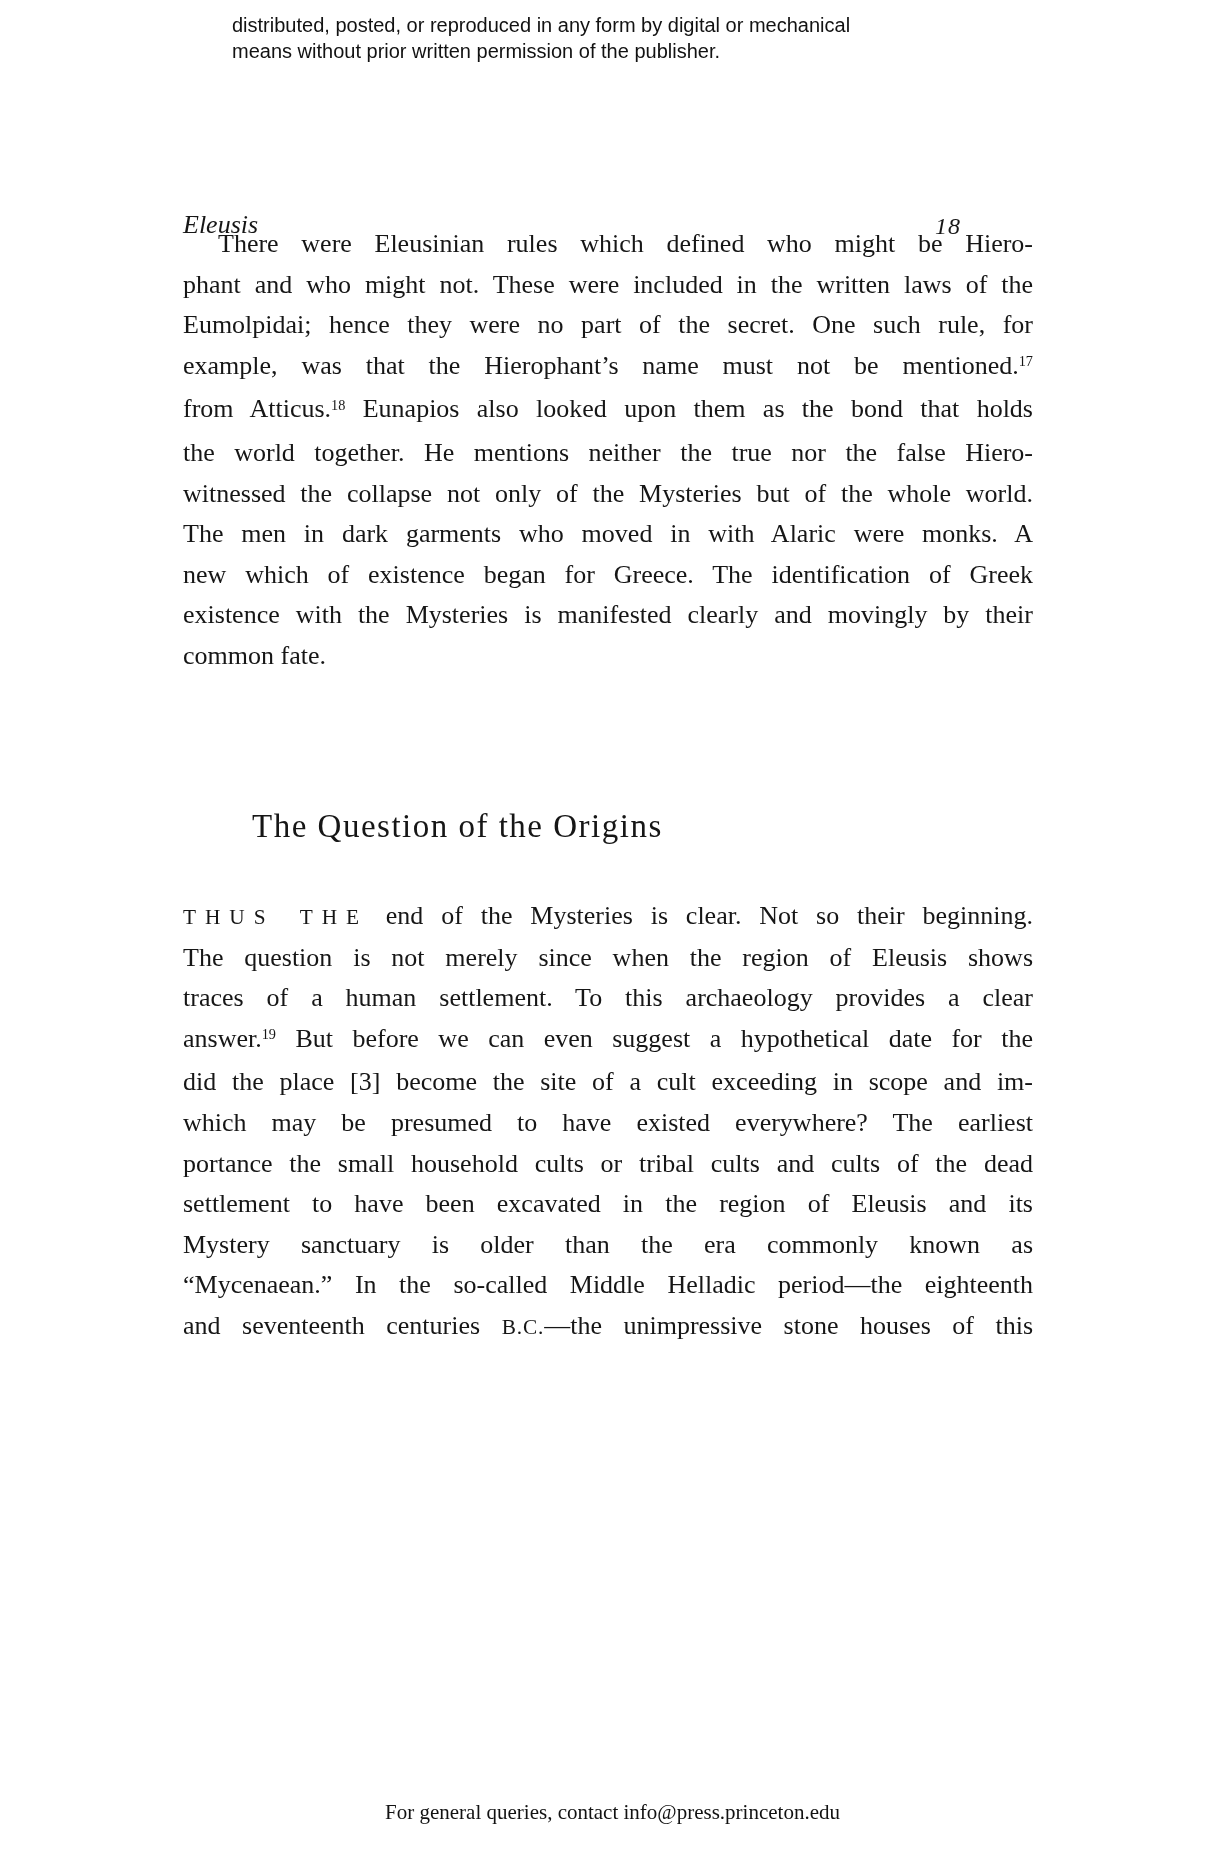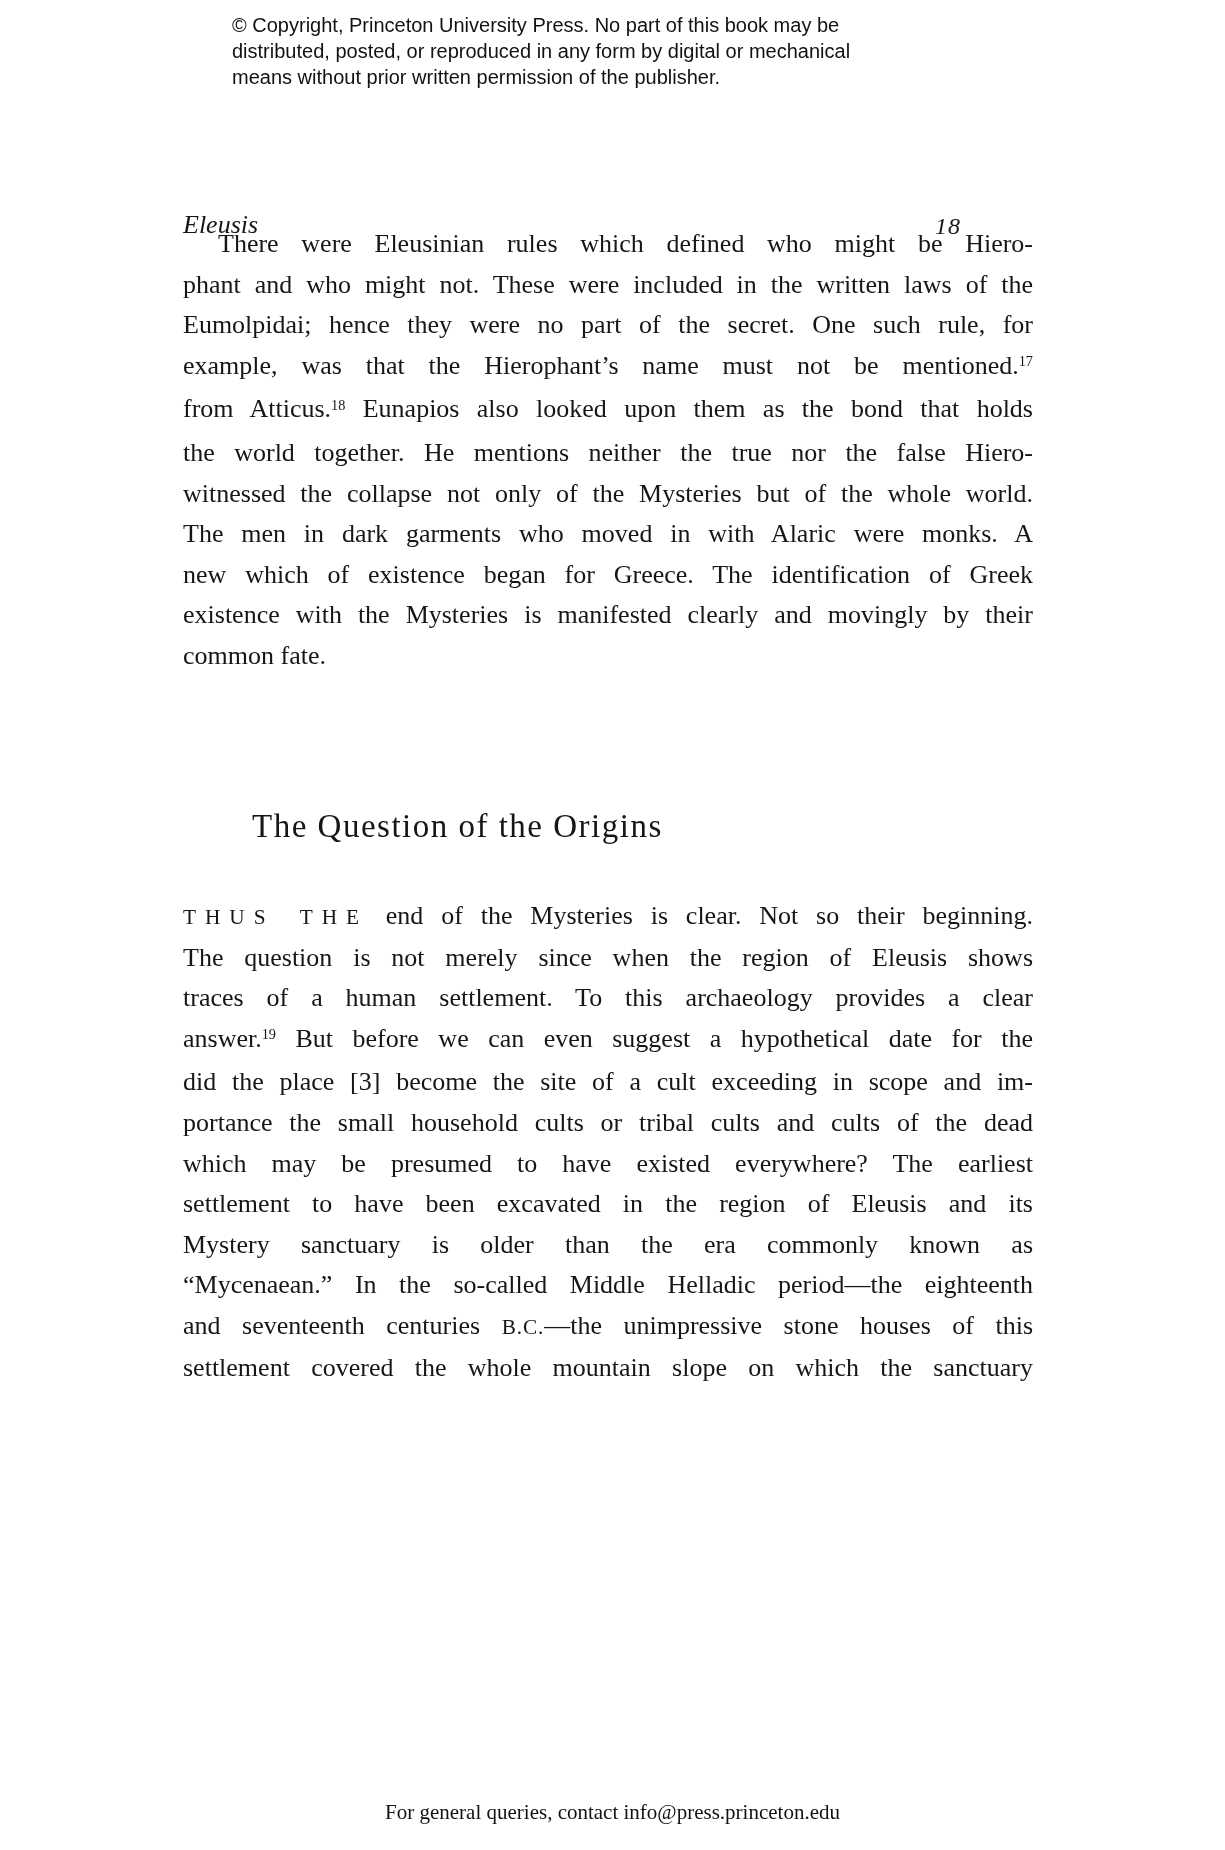--- a/index.html
+++ b/index.html
@@ -111,21 +111,20 @@
     font-size: 21px;
     color: #121212;
   }
 </style>
 </head>
 <body>
 
 <div class="page">
 
   <div class="copyright">
-      <div class="line"><span>© Copyright, Princeton University Press. No part of this book may be</span></div>
       <div class="line"><span>distributed, posted, or reproduced in any form by digital or mechanical</span></div>
       <div class="line"><span>means without prior written permission of the publisher.</span></div>
     </div>
 
   <div class="running-head">
     <span class="rh-title">Eleusis</span>
     <span class="rh-folio">18</span>
   </div>
 
   <div class="para para1">
@@ -143,24 +142,23 @@
     </div>
 
   <h2 class="heading">The Question of the Origins</h2>
 
   <div class="para para2">
       <div class="line"><span class="lead">THUS THE</span><span> end of the Mysteries is clear. Not so their beginning.</span></div>
       <div class="line"><span>The question is not merely since when the region of Eleusis shows</span></div>
       <div class="line"><span>traces of a human settlement. To this archaeology provides a clear</span></div>
       <div class="line"><span>answer.</span><span class="sup">19</span><span> But before we can even suggest a hypothetical date for the</span></div>
       <div class="line"><span>did the place [3] become the site of a cult exceeding in scope and im-</span></div>
+      <div class="line"><span>which may be presumed to have existed everywhere? The earliest</span></div>
       <div class="line"><span>portance the small household cults or tribal cults and cults of the dead</span></div>
-      <div class="line"><span>which may be presumed to have existed everywhere? The earliest</span></div>
       <div class="line"><span>settlement to have been excavated in the region of Eleusis and its</span></div>
       <div class="line"><span>Mystery sanctuary is older than the era commonly known as</span></div>
       <div class="line"><span>“Mycenaean.” In the so-called Middle Helladic period—the eighteenth</span></div>
       <div class="line"><span>and seventeenth centuries </span><span class="sc">B.C.</span><span>—the unimpressive stone houses of this</span></div>
-      <div class="line"><span>settlement covered the whole mountain slope on which the sanctuary</span></div>
     </div>
 
   <div class="footer">For general queries, contact info@press.princeton.edu</div>
 
 </div>
 
 </body></html>

